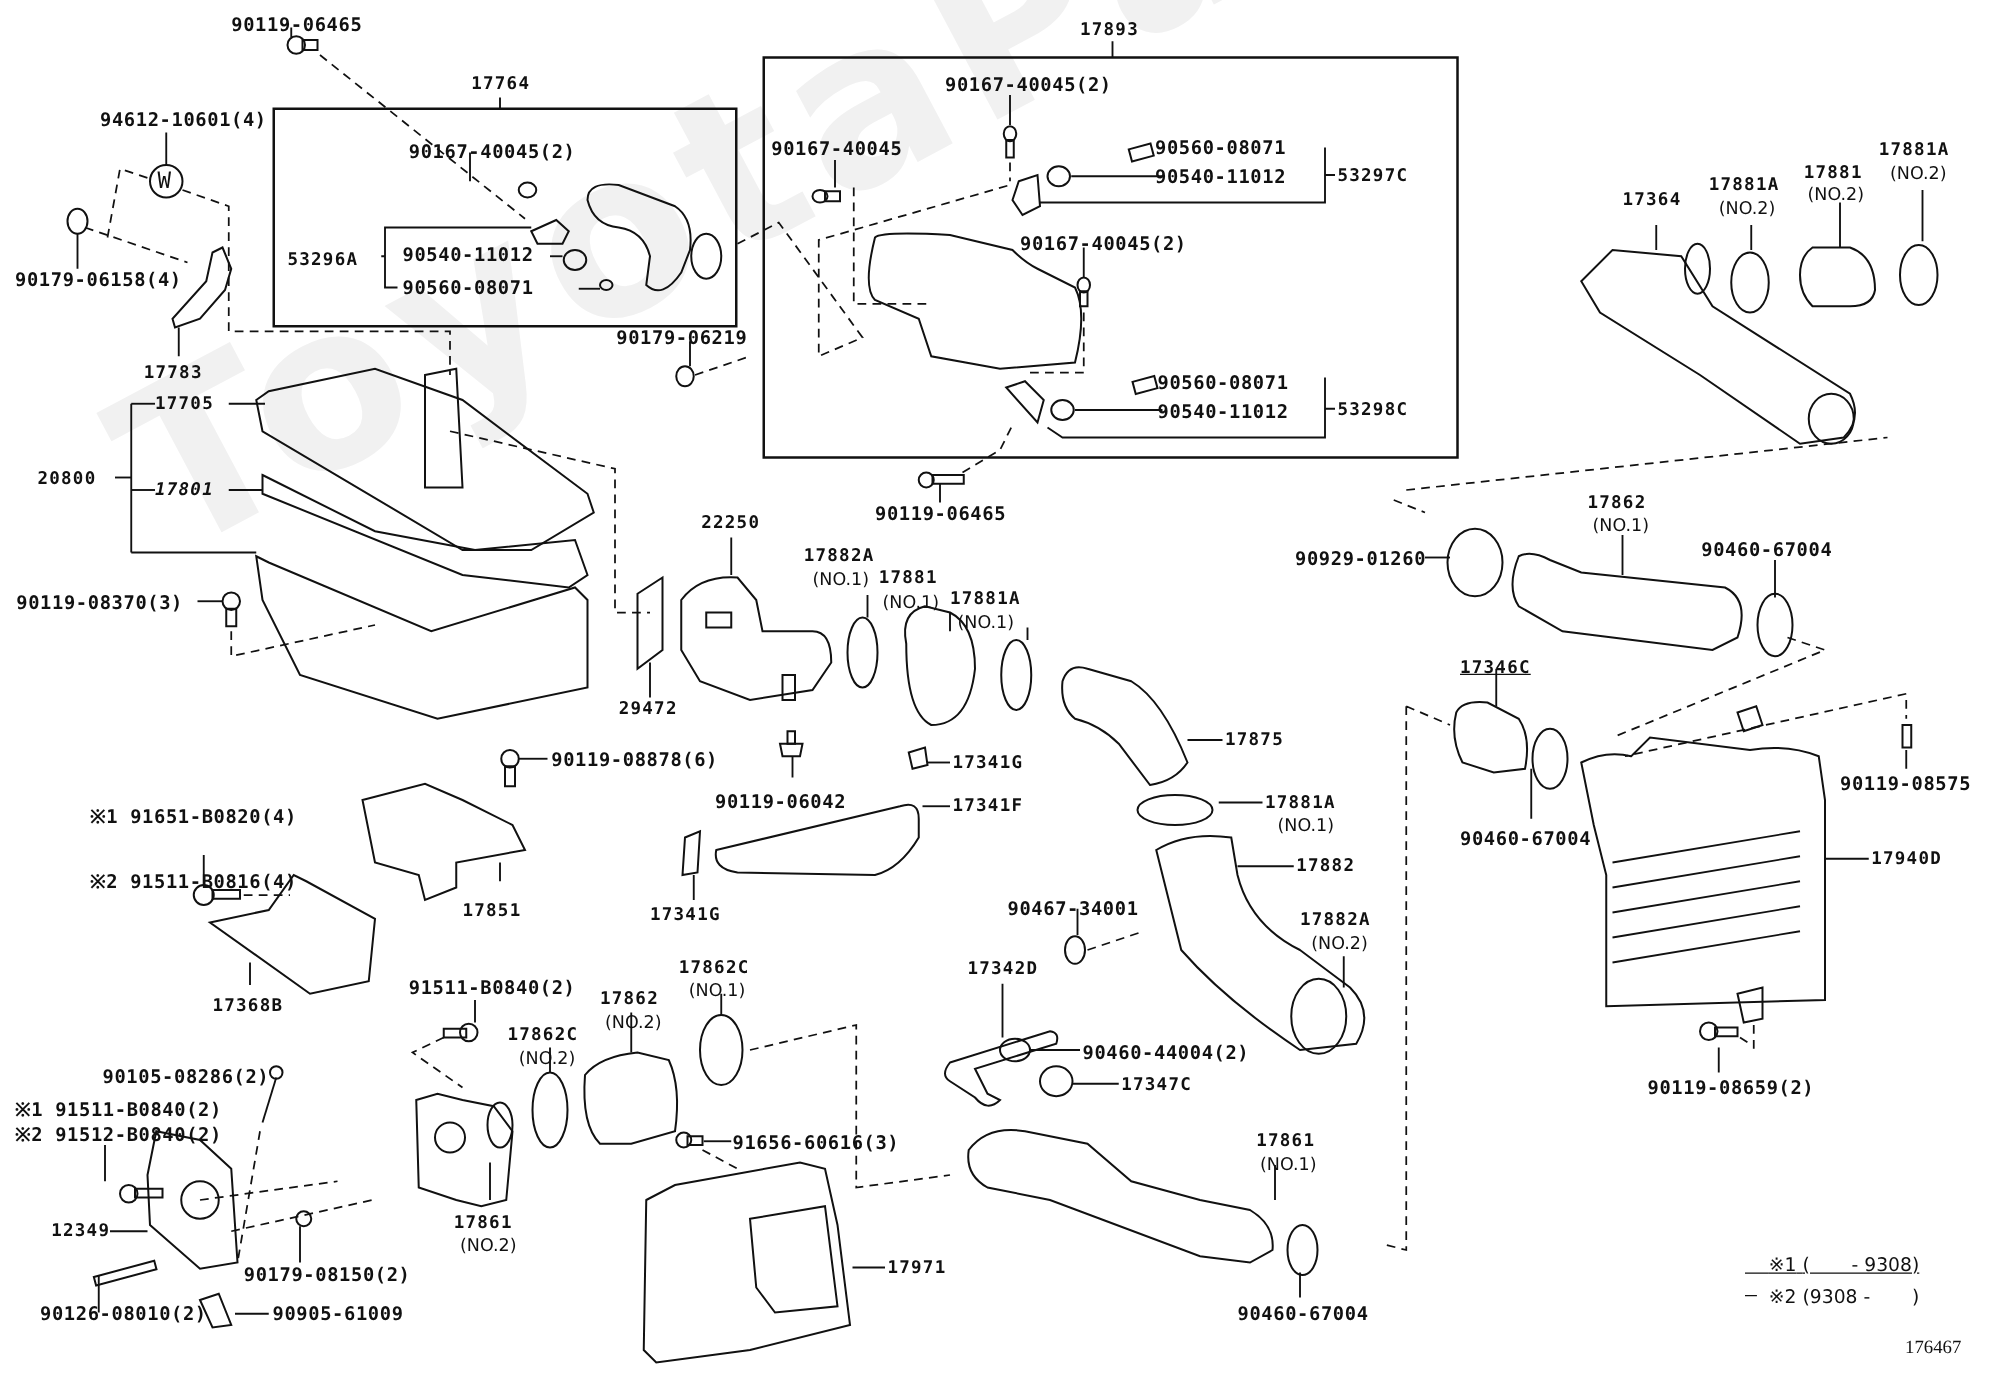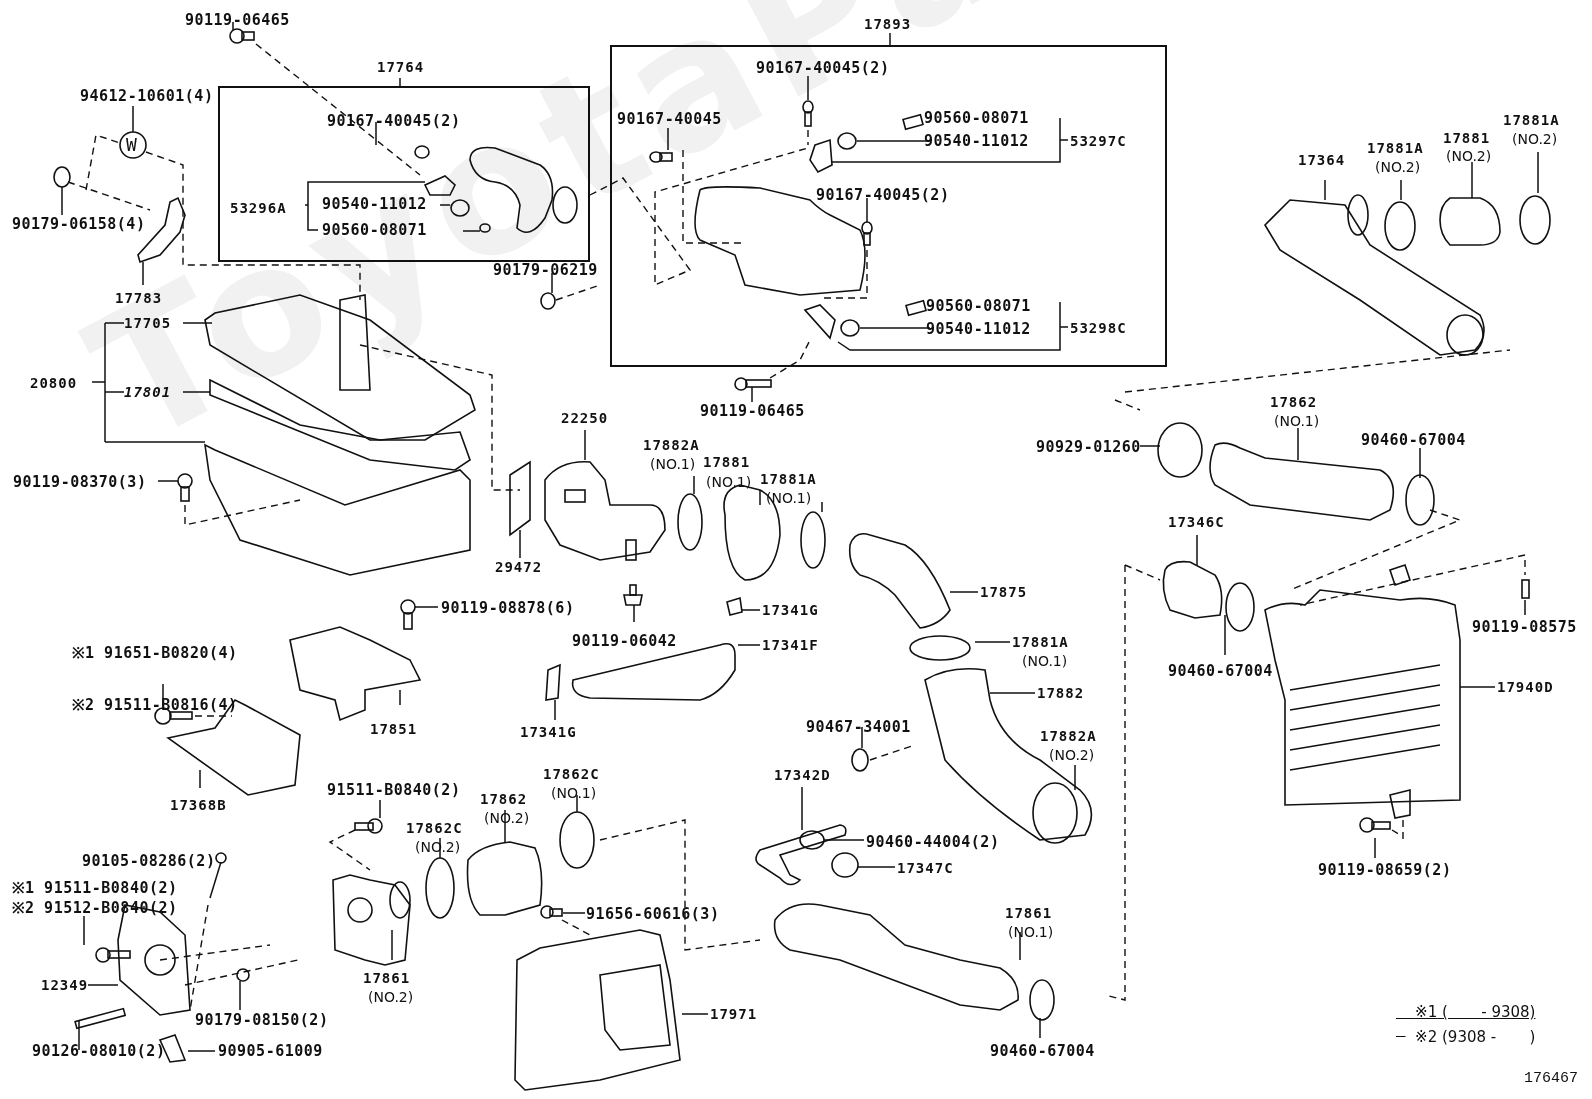--- a/index.html
+++ b/index.html
@@ -3,21 +3,21 @@
 <meta charset="utf-8">
 <style>
   html, body { margin:0; padding:0; background:#fff; }
   body { width:1592px; height:1099px; position:relative; overflow:hidden;
          font-family:"DejaVu Sans Mono","Liberation Mono",monospace; color:#111; }
   #canvas { position:absolute; left:0; top:0; width:1592px; height:1099px; }
   .lbl { position:absolute; font-weight:bold; font-size:15px; letter-spacing:0.5px; white-space:nowrap; line-height:16px; }
   .big { font-size:14px; letter-spacing:1px; line-height:20px; }
   .sub { position:absolute; font-size:14px; font-weight:normal; white-space:nowrap; font-family:"DejaVu Sans","Liberation Sans",sans-serif; line-height:15px; }
   .note { position:absolute; font-size:15px; font-family:"DejaVu Sans","Liberation Sans",sans-serif; white-space:pre; }
-  .diagid { position:absolute; font-size:15px; font-family:Liberation Mono, monospace; }
+  .diagid { position:absolute; font-size:15px; font-family:Liberation Serif, serif; }
   .watermark { position:absolute; left:60px; top:300px; font-size:180px; font-weight:bold;
                color:#f1f1f1; transform:rotate(-28deg); transform-origin:left top;
                font-family:"DejaVu Sans","Liberation Sans",sans-serif; letter-spacing:10px; z-index:0; pointer-events:none; }
   svg { position:absolute; left:0; top:0; z-index:1; }
   .lbl, .sub, .note, .diagid { z-index:2; }
   .p { fill:none; stroke:#111; stroke-width:1.6; }
   .d { fill:none; stroke:#111; stroke-width:1.4; stroke-dasharray:7 5; }
   .l { fill:none; stroke:#111; stroke-width:1.5; }
   .box { fill:none; stroke:#111; stroke-width:2; }
 </style>
@@ -335,21 +335,21 @@
 <div class="sub" style="left:650px;top:457px;">(NO.1)</div>
 <div class="lbl big" style="left:703px;top:452px;">17881</div>
 <div class="sub" style="left:706px;top:475px;">(NO.1)</div>
 <div class="lbl big" style="left:760px;top:469px;">17881A</div>
 <div class="sub" style="left:766px;top:491px;">(NO.1)</div>
 
 <div class="lbl" style="left:1036px;top:439px;">90929-01260</div>
 <div class="lbl big" style="left:1270px;top:392px;">17862</div>
 <div class="sub" style="left:1274px;top:414px;">(NO.1)</div>
 <div class="lbl" style="left:1361px;top:432px;">90460-67004</div>
-<div class="lbl big" style="left:1168px;top:512px;">17346C</div>
+<div class="lbl big" style="left:1168px;top:524px;text-decoration:underline;">17346C</div>
 <div class="lbl" style="left:1472px;top:619px;">90119-08575</div>
 <div class="lbl" style="left:1168px;top:663px;">90460-67004</div>
 <div class="lbl big" style="left:1497px;top:677px;">17940D</div>
 
 <div class="lbl big" style="left:980px;top:582px;">17875</div>
 <div class="lbl" style="left:441px;top:600px;">90119-08878(6)</div>
 <div class="lbl big" style="left:762px;top:600px;">17341G</div>
 <div class="lbl" style="left:572px;top:633px;">90119-06042</div>
 <div class="lbl big" style="left:762px;top:635px;">17341F</div>
 <div class="lbl big" style="left:1012px;top:632px;">17881A</div>

